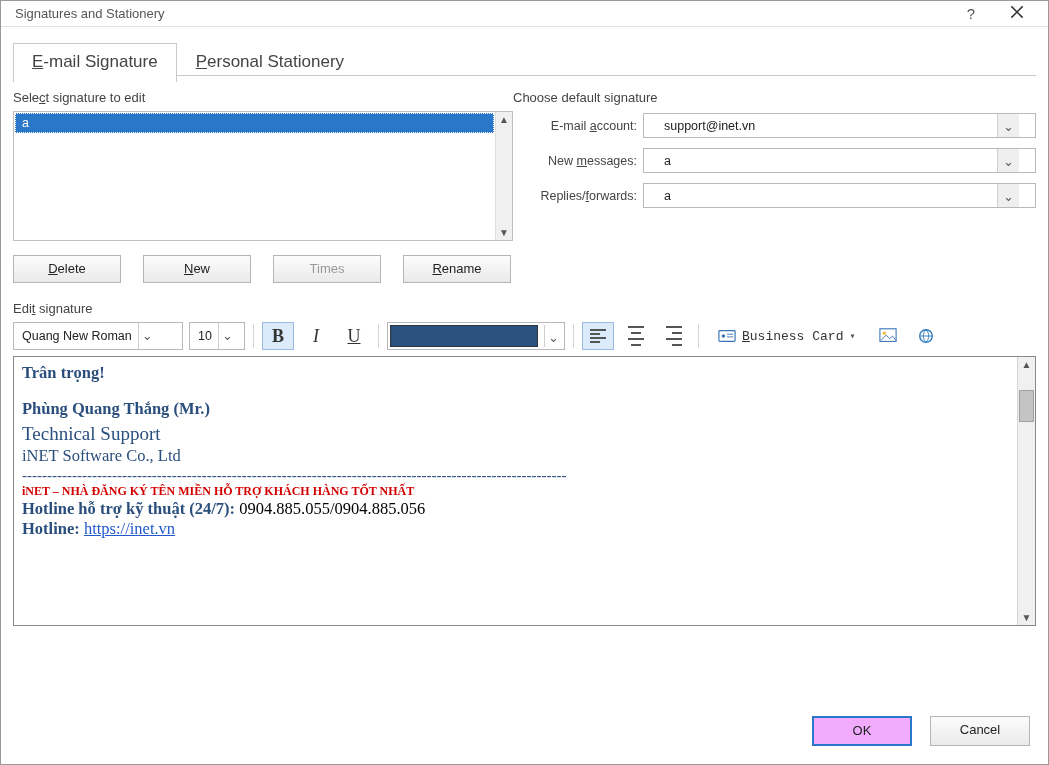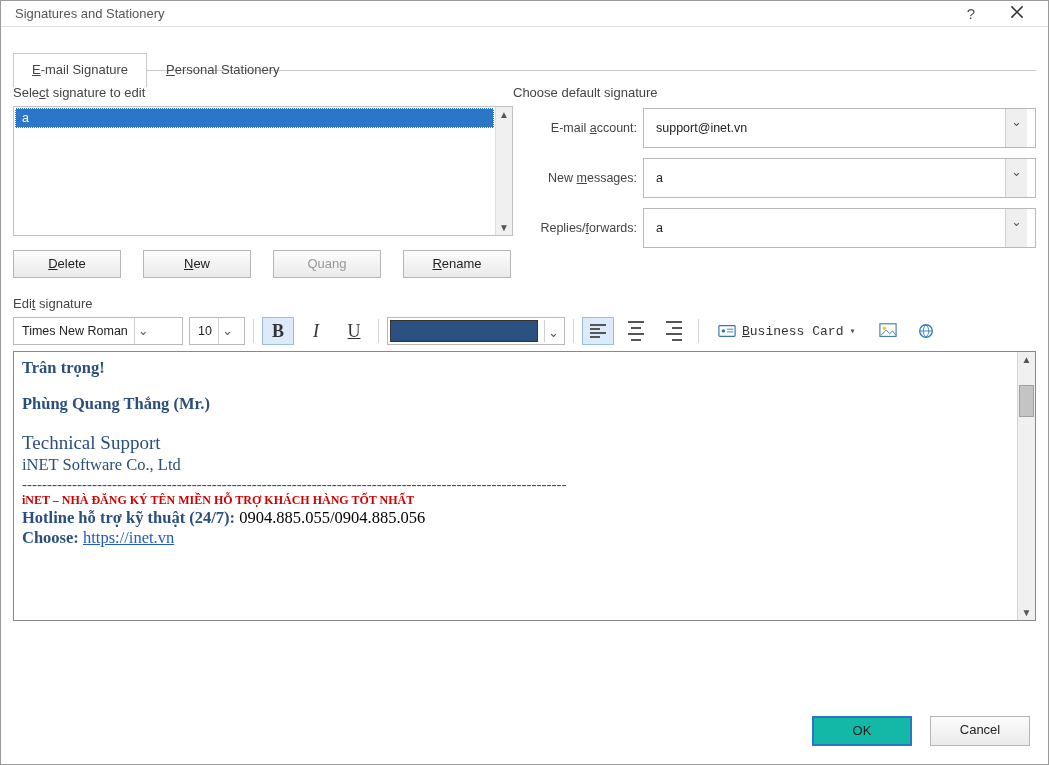--- a/index.html
+++ b/index.html
@@ -51,24 +51,24 @@
     left: 0;
     right: 0;
     height: 1px;
     background: #c9c9c9;
     z-index: 0;
   }
   .tab {
     padding: 8px 18px 10px;
     border: 1px solid transparent;
     border-bottom: none;
-    font-size: 13px;
+    font-size: 17px;
     color: #444;
     position: relative;
-    top: 16px;
+    top: 6px;
     z-index: 1;
   }
   .tab.active {
     border-color: #c9c9c9;
     background: #fff;
   }
   .tab u { text-decoration: underline; }
 
   .upper-row {
     display: flex;
@@ -120,25 +120,25 @@
   .btn.disabled { color: #999; }
 
   .field-row {
     display: flex;
     align-items: center;
     margin: 8px 0 10px;
   }
   .field-row label { width: 130px; text-align: right; color: #444; padding-right: 6px; }
   .combo {
     flex: 1;
-    height: 40px;
+    height: 25px;
     border: 1px solid #b9b9b9;
     display: flex;
     align-items: center;
-    padding: 0 12px;
+    padding: 0 20px;
     justify-content: space-between;
     background: #fff;
   }
   .combo .dd {
     width: 22px;
     text-align: center;
     color: #555;
     margin-right: -4px;
     height: 100%;
     line-height: 26px;
@@ -185,21 +185,21 @@
   }
   .editor {
     flex: 1;
     padding: 6px 8px;
     font-family: "Times New Roman", serif;
     font-size: 16.5px;
     color: #2b4f7d;
     overflow: hidden;
   }
   .editor .greet { font-weight: bold; margin-bottom: 16px;}
-  .editor .name { font-weight: bold; margin-bottom: 18px;}
+  .editor .name { font-weight: bold; margin-bottom: 4px;}
   .editor .role { font-family: Georgia, serif; font-size: 19px; margin-bottom: 1px;}
   .editor .company { font-size: 16.5px; margin-bottom: 1px;}
   .editor .dashline { color:#2b4f7d; white-space: nowrap; overflow:hidden; font-size:15px; letter-spacing:0px;}
   .editor .slogan { color:#d30000; font-weight:bold; font-size:12px; }
   .editor .hotline-label { color:#2b4f7d; font-weight:bold;}
   .editor .hotline-val { color:#000000; }
   .editor .website-label { color:#2b4f7d; font-weight:bold;}
   .editor .website-link { color:#2159cd; text-decoration: underline; }
   .editor-sb {
     width: 18px; background:#f0f0f0; display:flex; flex-direction:column; justify-content:space-between; border-left:1px solid #d4d4d4;
@@ -208,21 +208,21 @@
   .editor-sb .sbtn { text-align:center; font-size:10px; color:#555; padding:2px 0;}
 
   .footer {
     position: absolute;
     right: 18px;
     bottom: 18px;
     display: flex;
     gap: 18px;
   }
   .footer .btn { width: 100px; height: 30px; font-size: 13px; }
-  .footer .btn.primary { border: 2px solid #2a77ca; background:#14b8a6; }
+  .footer .btn.primary { border: 2px solid #2a77ca; background:#f0abfc; }
 
   .mini-svg { width:18px; height:18px; }
 </style>
 </head>
 <body>
 
 <div class="titlebar">
   <div class="title">Signatures and Stationery</div>
   <div class="tb-btn">?</div>
   <div class="tb-btn">
@@ -247,21 +247,21 @@
           <div class="listbox-item">a</div>
         </div>
         <div class="sb">
           <div class="sb-btn">▲</div>
           <div class="sb-btn">▼</div>
         </div>
       </div>
       <div class="btn-row">
         <div class="btn"><u>D</u>elete</div>
         <div class="btn"><u>N</u>ew</div>
-        <div class="btn disabled">Quang</div>
+        <div class="btn disabled">Times</div>
         <div class="btn"><u>R</u>ename</div>
       </div>
     </div>
 
     <div class="col-right">
       <div class="section-label">Choose default signature</div>
       <div class="field-row">
         <label>E-mail <u>a</u>ccount:</label>
         <div class="combo flat">
           <span>support@inet.vn</span>
@@ -282,21 +282,21 @@
           <span class="dd">⌄</span>
         </div>
       </div>
     </div>
   </div>
 
   <div class="section-label">Edi<u>t</u> signature</div>
 
   <div class="toolbar">
     <div class="sel" style="width:170px">
-      <span>Times New Roman</span>
+      <span>Quang New Roman</span>
       <span class="dd">⌄</span>
     </div>
     <div class="sel" style="width:56px">
       <span>10</span>
       <span class="dd">⌄</span>
     </div>
     <div class="sep"></div>
     <div class="tbtn active" style="font-weight:bold">B</div>
     <div class="tbtn" style="font-style:italic">I</div>
     <div class="tbtn" style="text-decoration:underline">U</div>
@@ -361,21 +361,21 @@
       <div class="greet">Trân trọng!</div>
       <div class="name">Phùng Quang Thắng (Mr.)</div>
       <div class="role">Technical Support</div>
       <div class="company">iNET Software Co., Ltd</div>
       <div class="dashline">-------------------------------------------------------------------------------------------------------------</div>
       <div class="slogan">iNET – NHÀ ĐĂNG KÝ TÊN MIỀN HỖ TRỢ KHÁCH HÀNG TỐT NHẤT</div>
       <div>
         <span class="hotline-label">Hotline hỗ trợ kỹ thuật (24/7): </span><span class="hotline-val">0904.885.055/0904.885.056</span>
       </div>
       <div>
-        <span class="website-label">Choose: </span><span class="website-link">https://inet.vn</span>
+        <span class="website-label">Hotline: </span><span class="website-link">https://inet.vn</span>
       </div>
     </div>
     <div class="editor-sb">
       <div class="sbtn">▲</div>
       <div class="thumb"></div>
       <div style="flex:1"></div>
       <div class="sbtn">▼</div>
     </div>
   </div>
 

